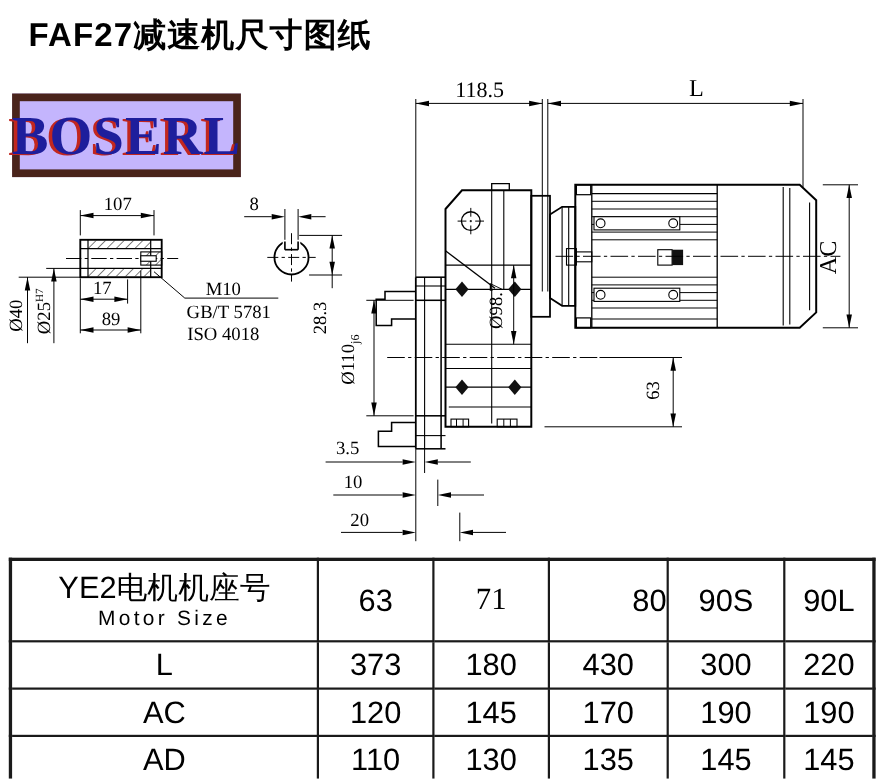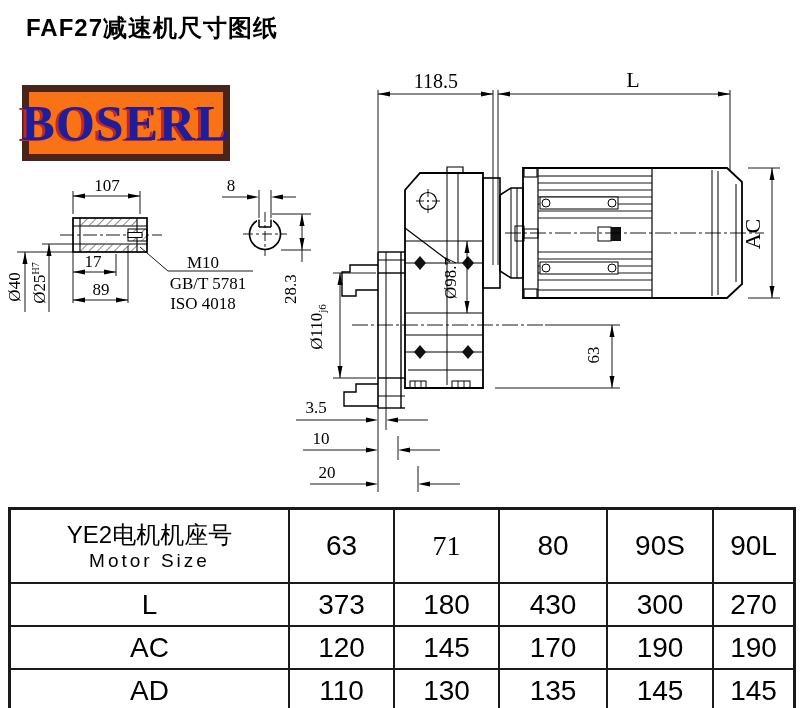--- a/index.html
+++ b/index.html
@@ -1,35 +1,35 @@
 <!DOCTYPE html>
 <html><head>
 <meta charset="utf-8">
 <style>
   html,body{margin:0;padding:0;background:#ffffff;}
   .page{position:relative;width:800px;height:708px;background:#fff;overflow:hidden;
         font-family:"Liberation Sans",sans-serif;color:#000;}
-  .title{position:absolute;left:26px;top:12px;font-size:24px;font-weight:bold;
+  .title{position:absolute;left:26px;top:12px;font-size:30px;font-weight:bold;
          letter-spacing:1px;white-space:nowrap;}
-  .logo{position:absolute;left:22px;top:85px;width:194px;height:62px;
-        border:7px solid #4a241b;background:#f97316;display:flex;align-items:center;justify-content:center;}
+  .logo{position:absolute;left:11px;top:85px;width:194px;height:62px;
+        border:7px solid #4a241b;background:#c4b5fd;display:flex;align-items:center;justify-content:center;}
   .logo-text{font-family:"Liberation Serif",serif;font-weight:bold;font-size:50px;
              color:#1e1e9c;letter-spacing:1px;line-height:1;
              text-shadow:-3px 1px 0 #c2271f;}
   svg.drawing{position:absolute;left:0;top:0;}
   svg .dim{font-family:"Liberation Serif",serif;font-size:17px;fill:#000;}
   svg .dim-big{font-family:"Liberation Serif",serif;font-size:20px;fill:#000;}
   svg .dim-xl{font-family:"Liberation Serif",serif;font-size:22px;fill:#000;}
   table.spec{position:absolute;left:8px;top:507px;width:788px;height:199px;
              border-collapse:collapse;table-layout:fixed;text-align:center;}
   table.spec td{border:2px solid #1a1a1a;font-size:28px;padding:0;}
   table.spec tr.hdr td{height:72px;}
   table.spec tr.row td{height:41px;}
   table.spec{border:3px solid #1a1a1a;}
-  .hdr-cn{font-size:24px;line-height:1.25;}
+  .hdr-cn{font-size:28px;line-height:1.25;}
   .hdr-en{font-size:19px;letter-spacing:3px;line-height:1.2;}
 </style>
 </head>
 <body>
 
 <div class="page">
 
   <div class="title">FAF27减速机尺寸图纸</div>
 
   <div class="logo">
@@ -269,31 +269,31 @@
 
   <table class="spec">
     <tbody>
         <tr class="hdr">
       <td style="width:277px;">
         <div class="hdr-cn">YE2电机机座号</div>
         <div class="hdr-en">Motor Size</div>
       </td>
       <td style="width:103px;">63</td>
       <td style="width:103px;font-family:Liberation Serif, serif;">71</td>
-      <td style="width:106px;">80</td>
+      <td style="width:106px;text-align:right;">80</td>
       <td style="width:104px;">90S</td>
       <td>90L</td>
     </tr>
     <tr class="row">
       <td>L</td>
       <td>373</td>
       <td>180</td>
       <td>430</td>
       <td>300</td>
-      <td>270</td>
+      <td>220</td>
     </tr>
     <tr class="row">
       <td>AC</td>
       <td>120</td>
       <td>145</td>
       <td>170</td>
       <td>190</td>
       <td>190</td>
     </tr>
     <tr class="row">

